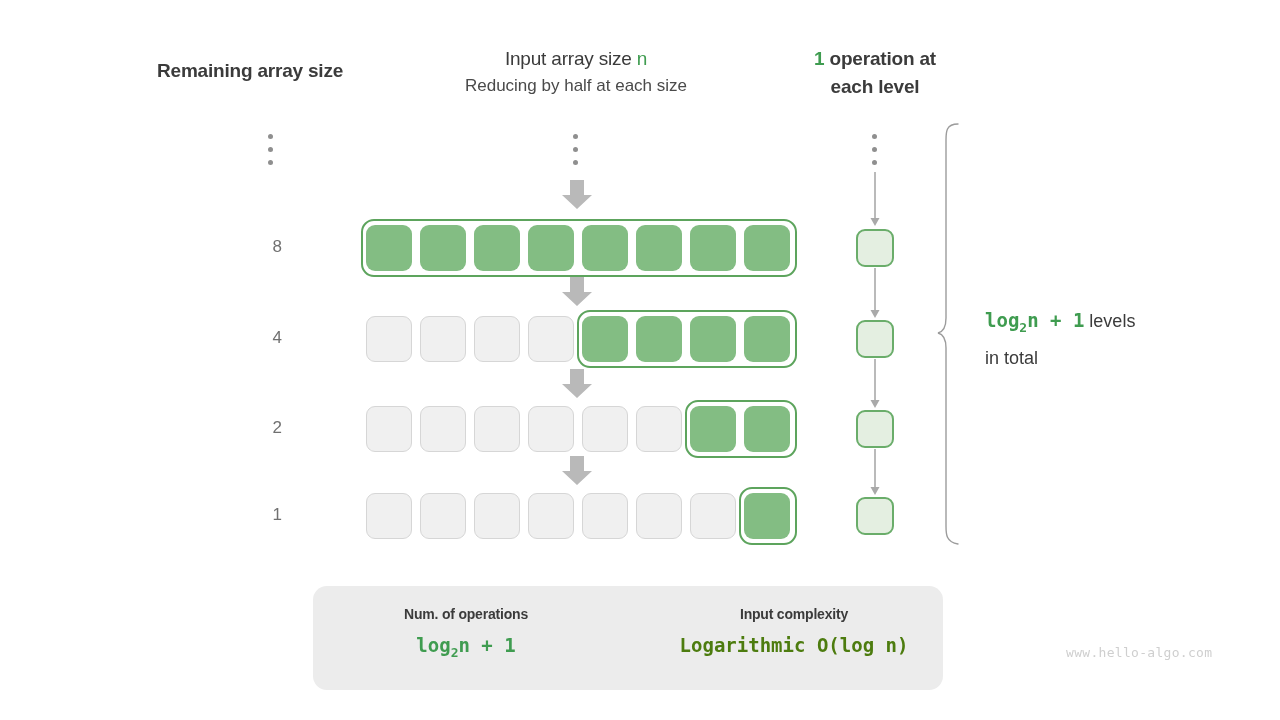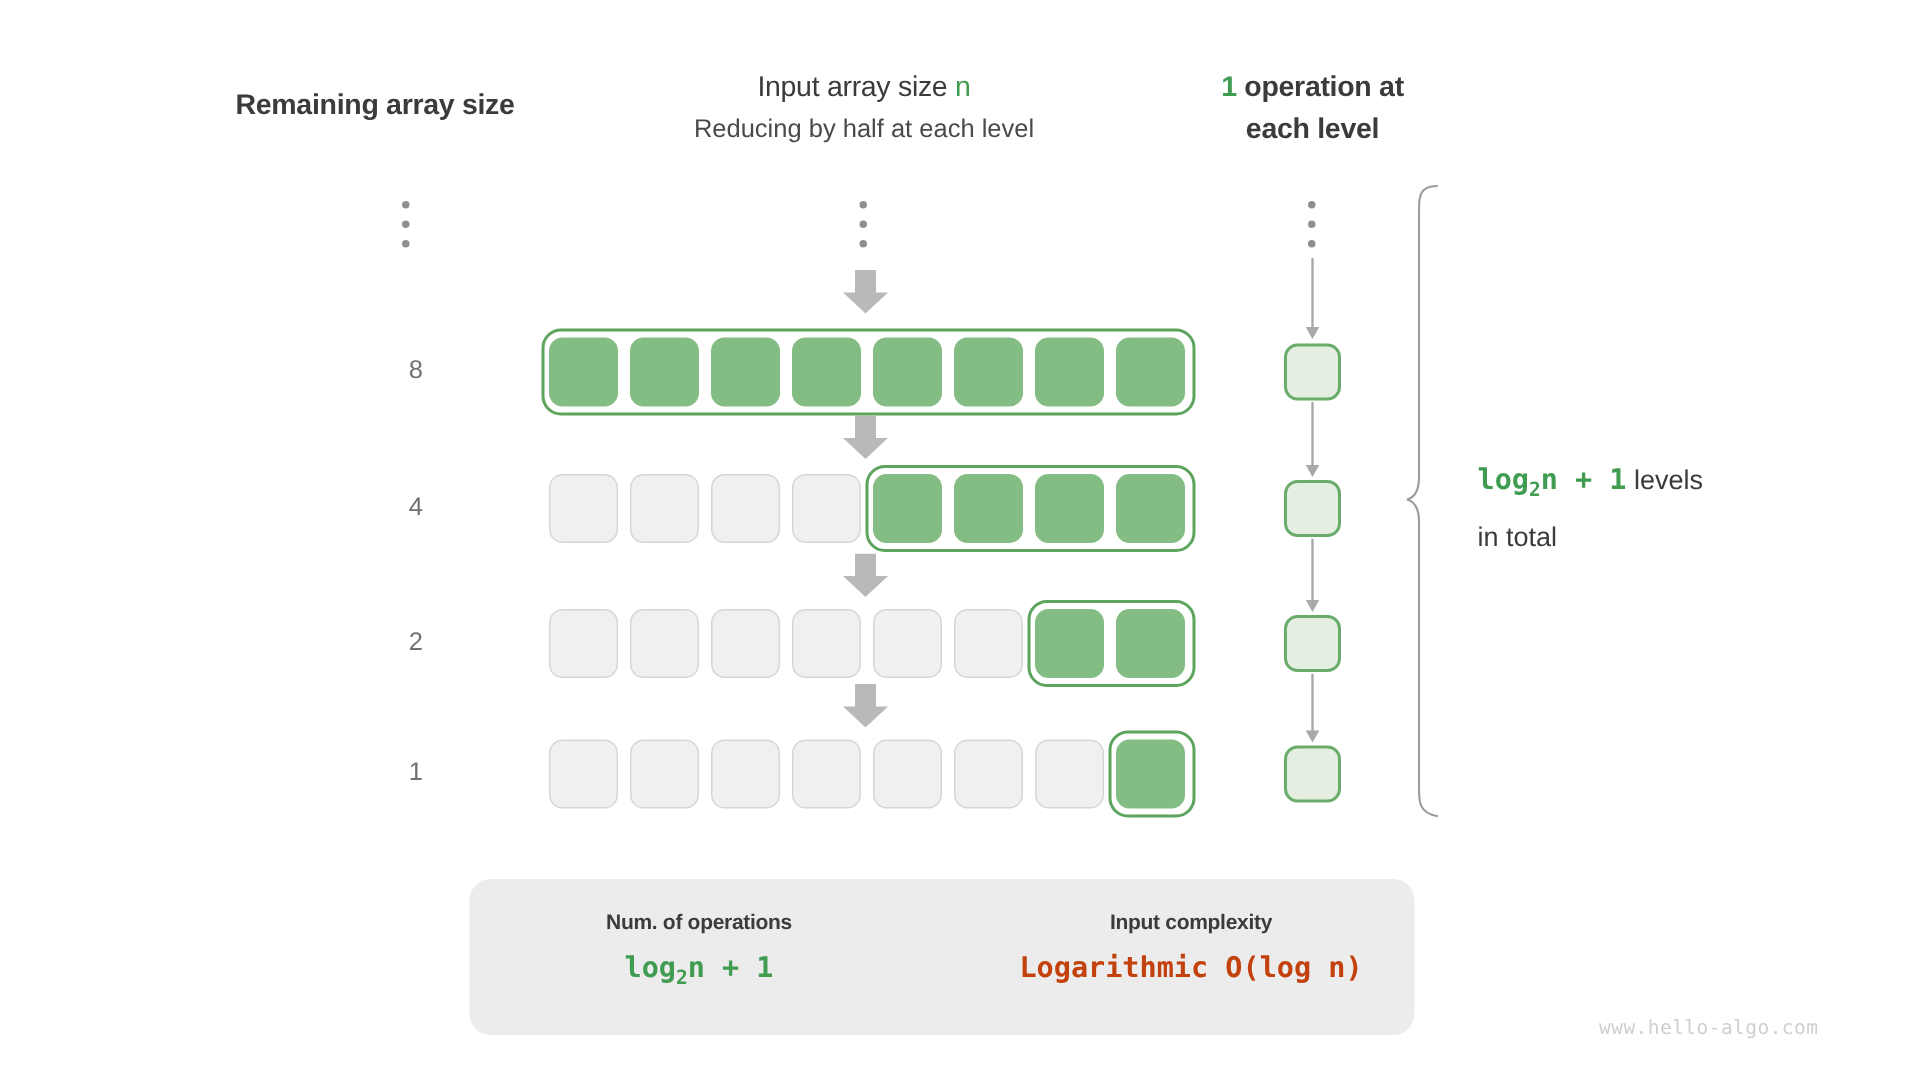--- a/index.html
+++ b/index.html
@@ -138,41 +138,41 @@
     font-size: 14px; font-weight: bold; color: #3b3b3b;
     letter-spacing: -0.2px;
   }
   .card-value {
     margin-top: 12px;
     font-family: "DejaVu Sans Mono", monospace;
     font-size: 19px; font-weight: bold;
   }
   .card-value sub { font-size: 13px; }
   .v-green { color: #3f9c50; }
-  .v-teal  { color: #c2410c; }
+  .v-teal  { color: #4d7c0f; }
 
   
   .watermark {
-    left: 1066px; top: 678px;
+    left: 1066px; top: 645px;
     font-family: "DejaVu Sans Mono", monospace;
     font-size: 13px;
     color: #cfcfcf;
     letter-spacing: 0.3px;
   }
 </style>
 </head>
 <body>
 
 <div class="abs hdr-left">Remaining array size</div>
 
 <div class="abs hdr-mid-wrap">
   <div class="hdr-mid-title">
     <span>Input array size </span><span class="green">n</span>
   </div>
-  <div class="hdr-mid-sub">Reducing by half at each level</div>
+  <div class="hdr-mid-sub">Reducing by half at each size</div>
 </div>
 
 <div class="abs hdr-right-wrap">
   <div><span class="green">1</span><span> operation at</span></div>
   <div>each level</div>
 </div>
 
 <div class="abs vdots" style="left:268px; top:134px;">
   <i></i>
     <i></i>

